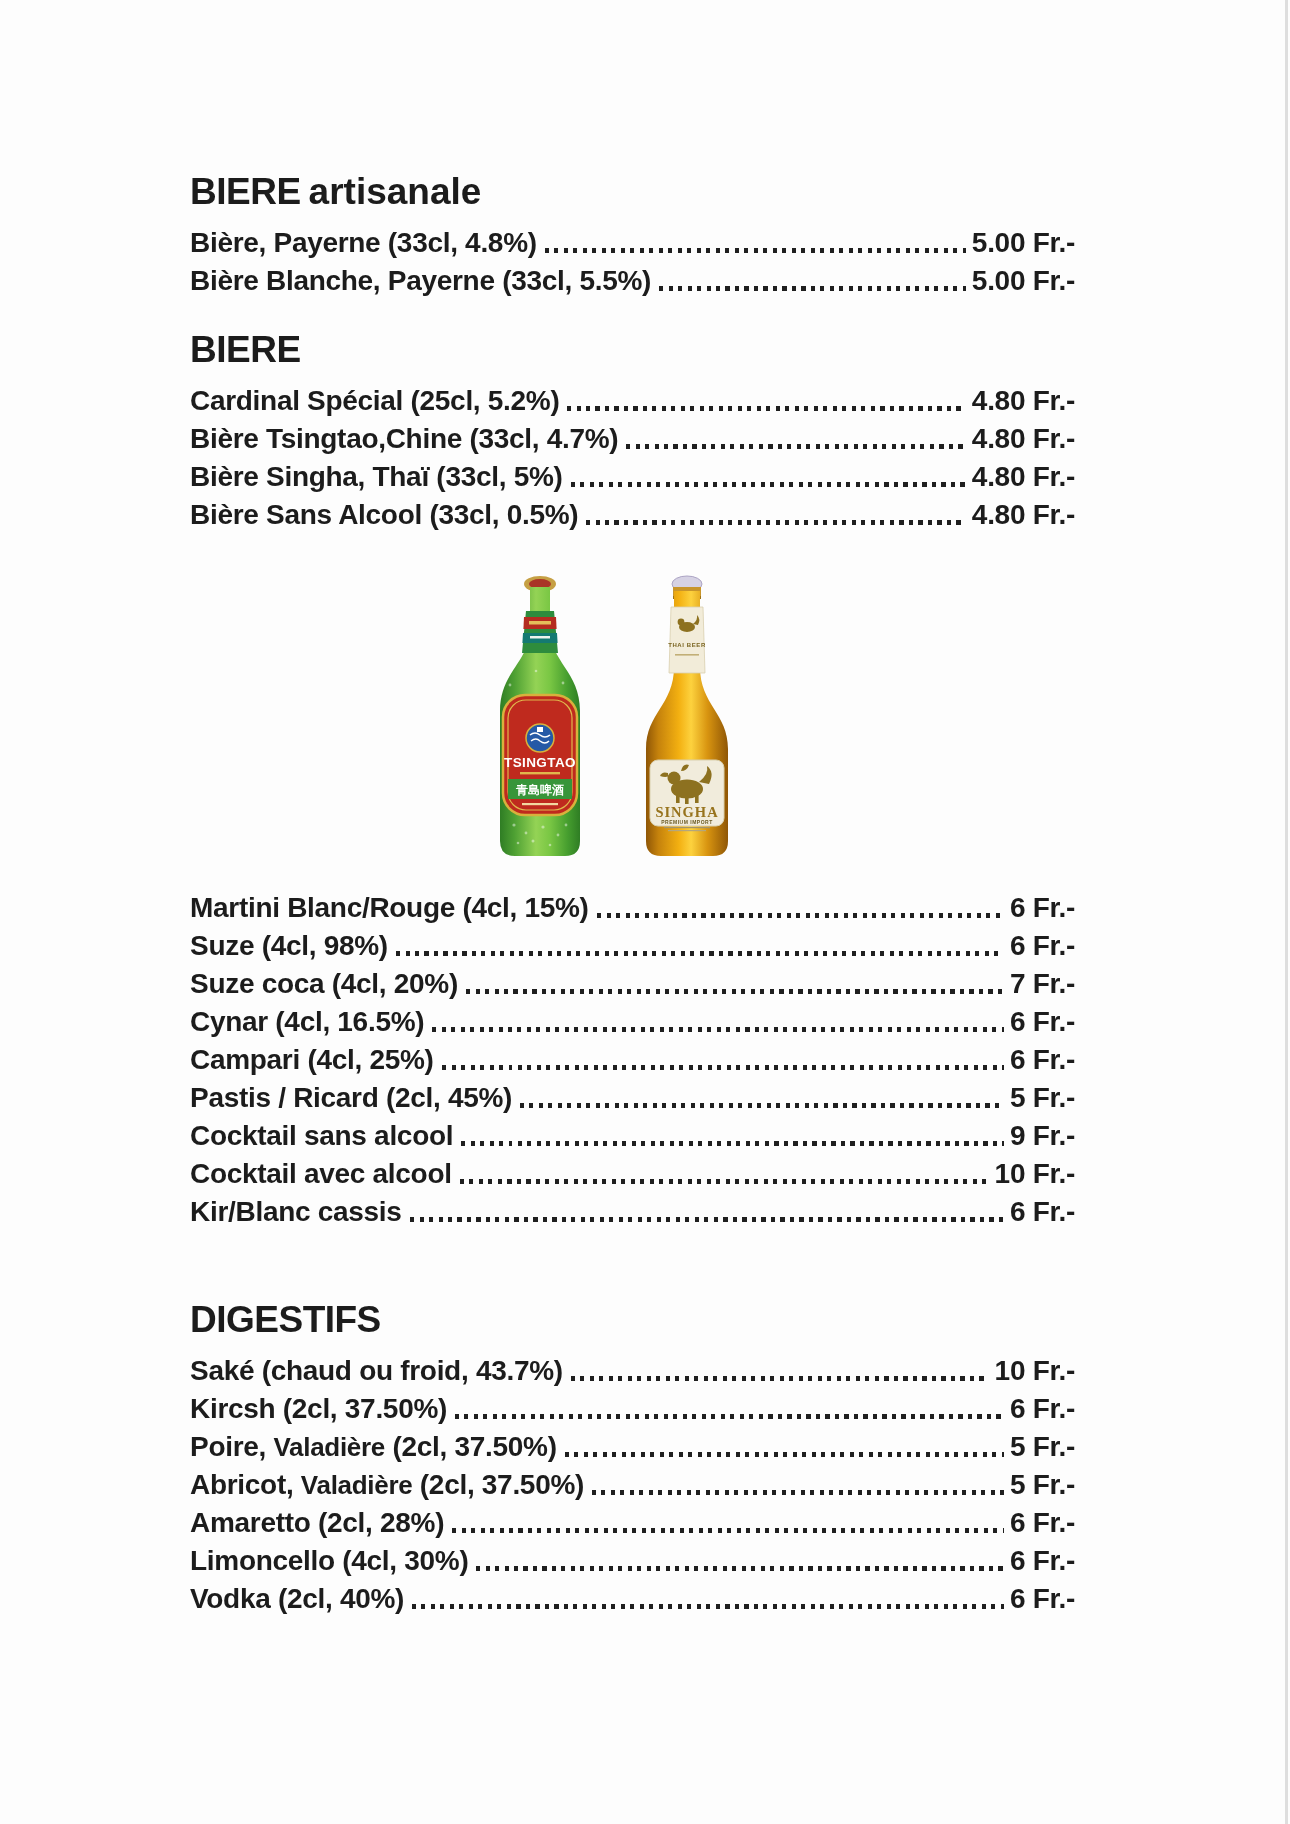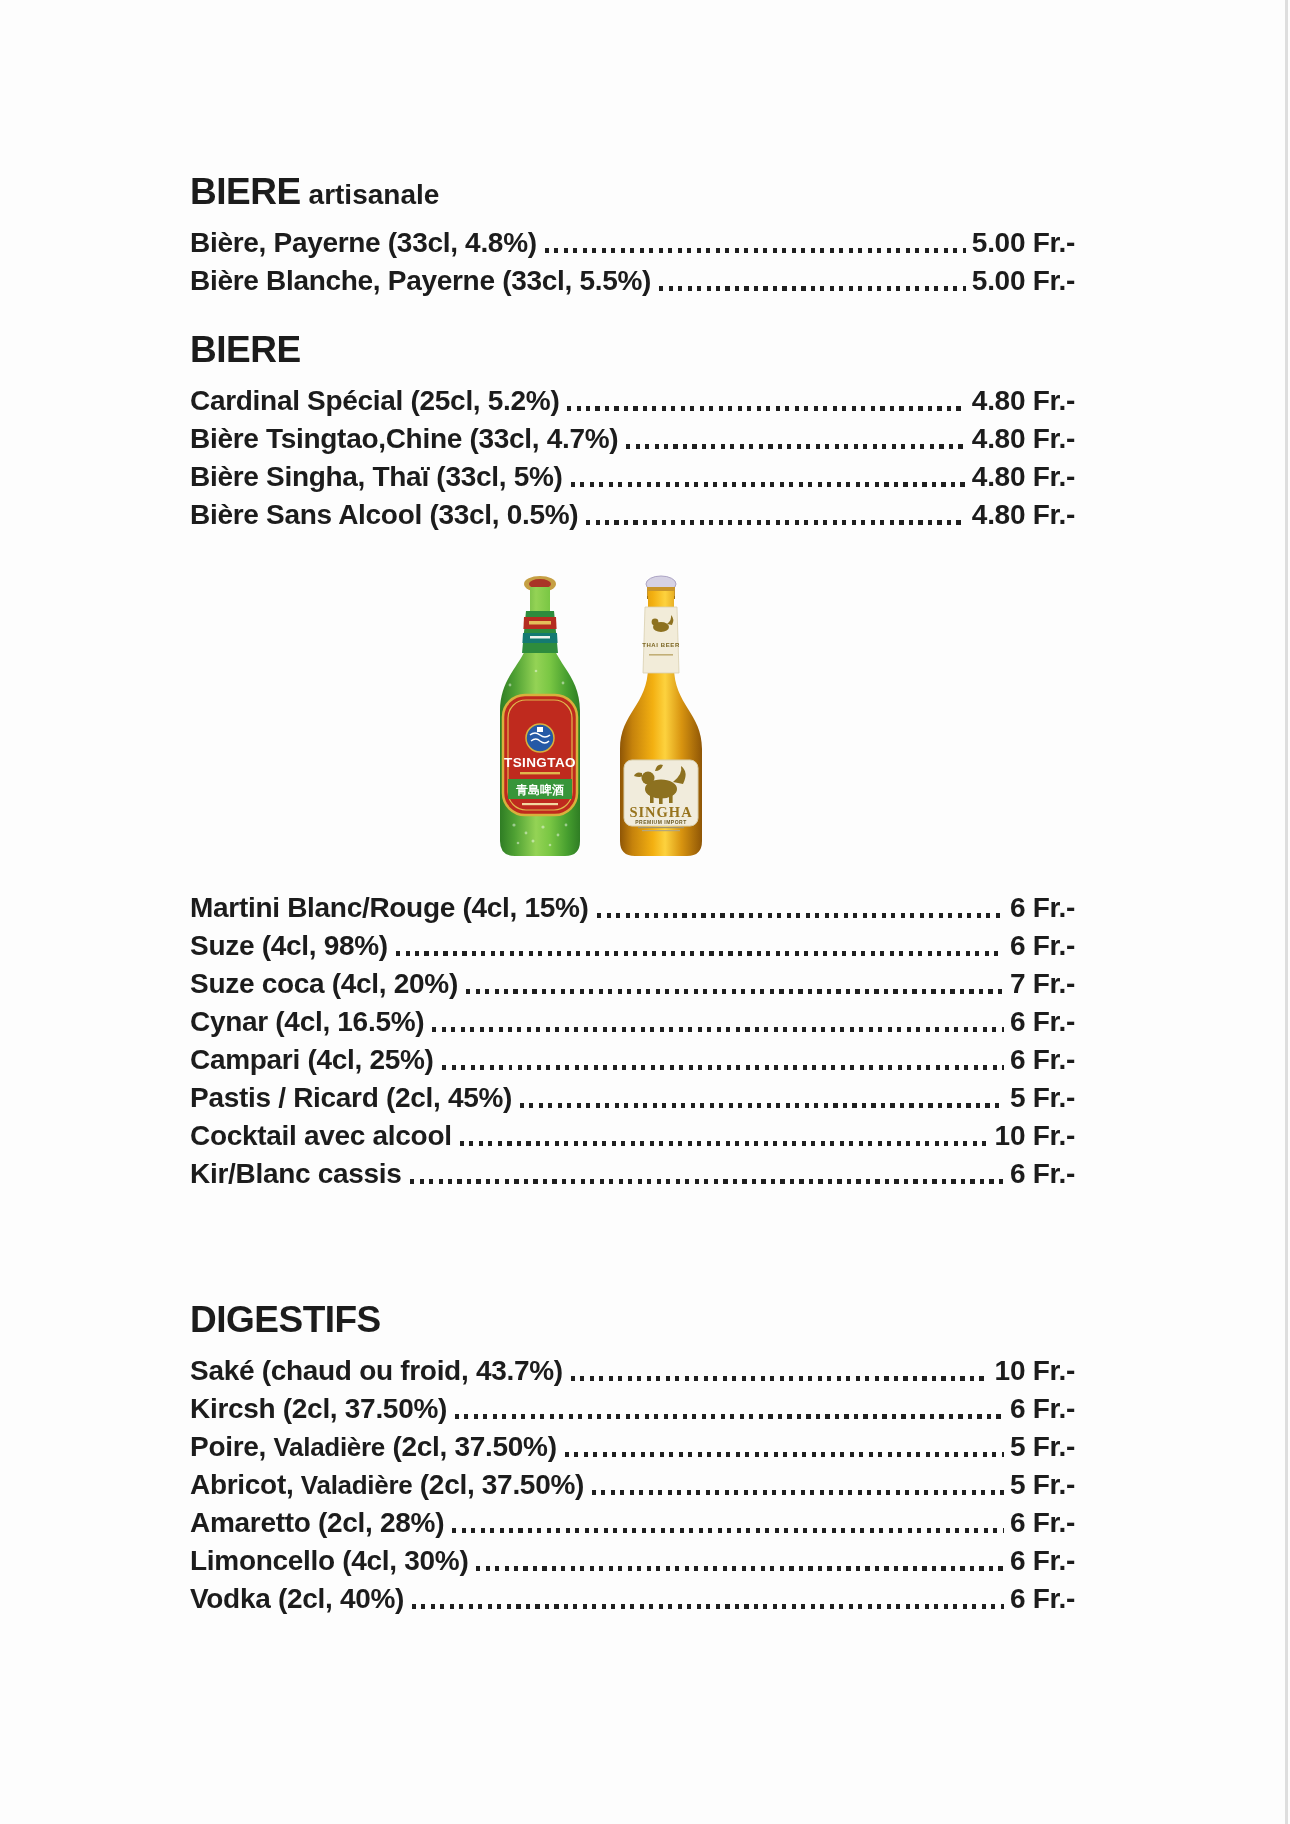--- a/index.html
+++ b/index.html
@@ -14,37 +14,37 @@
     background:#dedede;
   }
   .section{
     position:absolute;left:190px;width:885px;
   }
   .sec-h{
     font-size:37px;font-weight:600;letter-spacing:-0.5px;
     margin-bottom:10px;line-height:1.1;
   }
   .sec-h .st{
-    font-size:28px;font-weight:600;margin-left:8px;letter-spacing:0;
+    font-size:37px;font-weight:600;margin-left:8px;letter-spacing:0;
   }
   .row{
     display:flex;align-items:flex-end;height:38px;
     font-size:28px;font-weight:600;letter-spacing:-0.3px;
   }
   .nm{white-space:nowrap;line-height:1.1;padding-bottom:2px;}
   .nm .sm{font-size:26px;}
   .dots{
     flex:1;height:5px;margin:0 6px 8px 8px;
     background-image:repeating-linear-gradient(to right,#1f1f1f 0 4px,transparent 4px 9.5px);
     background-repeat:repeat-x;background-position:left bottom;
   }
   .price{white-space:nowrap;line-height:1.1;padding-bottom:2px;}
   .bottles{
     position:absolute;left:488px;top:575px;width:300px;
-    display:flex;align-items:flex-end;gap:20px;
+    display:flex;align-items:flex-end;gap:46px;
   }
 </style>
 </head>
 <body>
 
 <div class="page-edge"></div>
 
 <div class="section" style="top:172px">
   <div class="sec-h">
     <span class="t">BIERE</span><span class="st">artisanale</span>
@@ -209,20 +209,25 @@
     <span class="nm"><span>Campari (4cl, 25%)</span></span>
     <span class="dots"></span>
     <span class="price">6 Fr.-</span>
   </div>
   <div class="row">
     <span class="nm"><span>Pastis / Ricard (2cl, 45%)</span></span>
     <span class="dots"></span>
     <span class="price">5 Fr.-</span>
   </div>
   <div class="row">
+    <span class="nm"><span>Cocktail sans alcool</span></span>
+    <span class="dots"></span>
+    <span class="price">9 Fr.-</span>
+  </div>
+  <div class="row">
     <span class="nm"><span>Cocktail avec alcool</span></span>
     <span class="dots"></span>
     <span class="price">10 Fr.-</span>
   </div>
   <div class="row">
     <span class="nm"><span>Kir/Blanc cassis</span></span>
     <span class="dots"></span>
     <span class="price">6 Fr.-</span>
   </div>
 </div>

